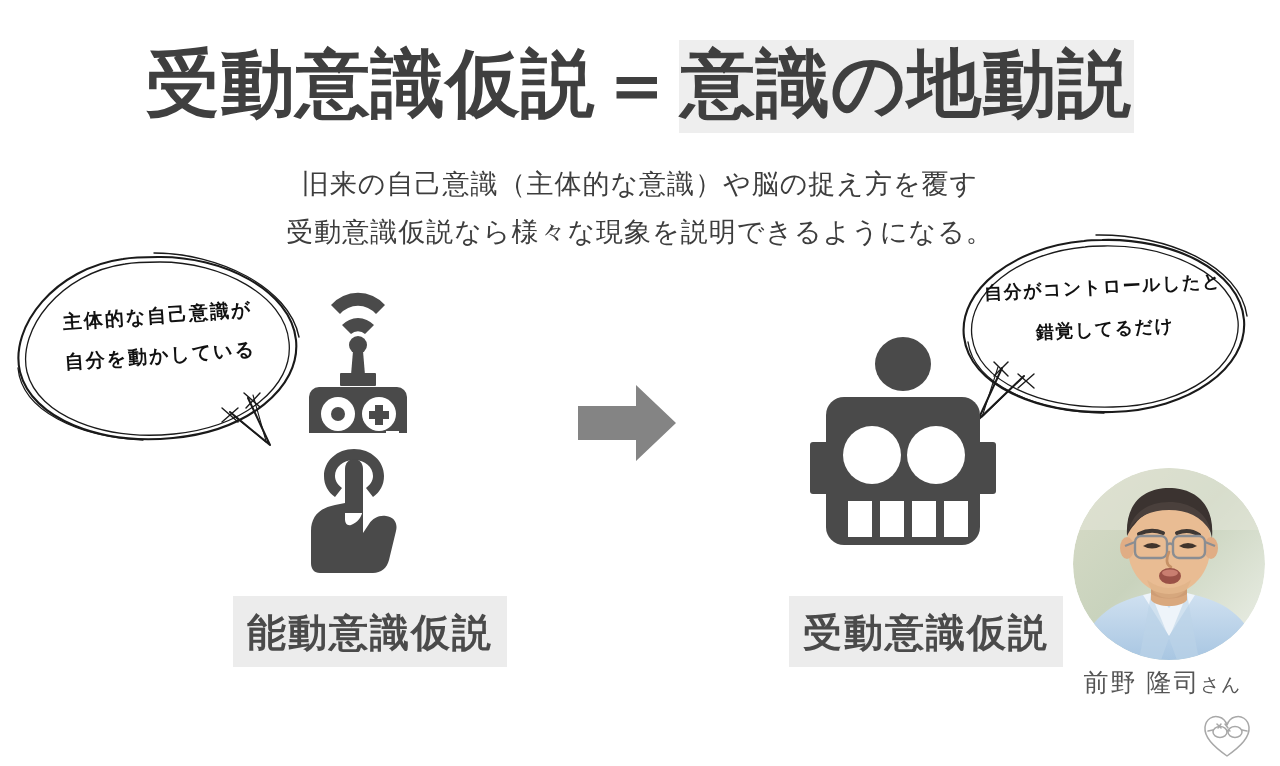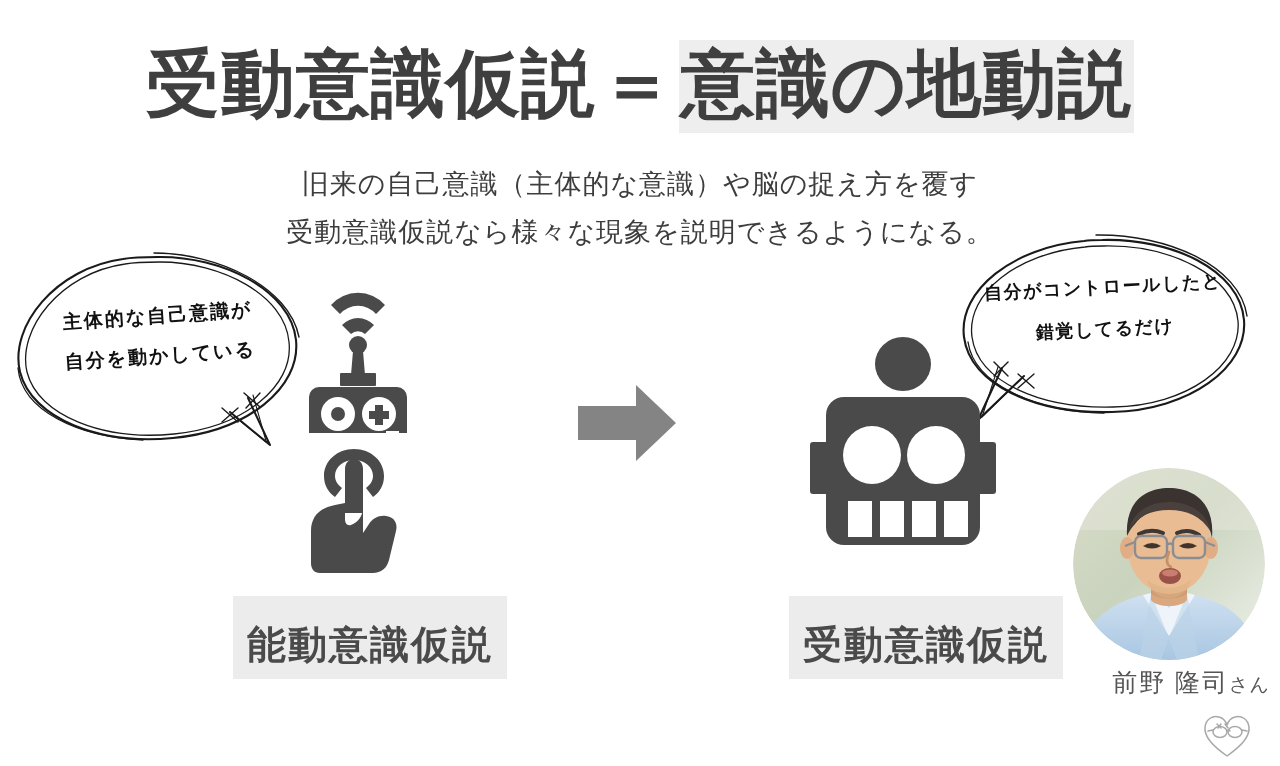--- a/index.html
+++ b/index.html
@@ -99,21 +99,21 @@
 
   
   .hyp-label {
     position: absolute;
     background: #ececec;
     color: #4a4a4a;
     font-size: 39px;
     line-height: 54px;
     font-weight: 700;
     letter-spacing: 2px;
-    padding: 22px 14px 7px 14px;
+    padding: 10px 14px 7px 14px;
     white-space: nowrap;
   }
   #label-active  { left: 233px; top: 596px; }
   #label-passive { left: 789px; top: 596px; }
 
   
   #portrait {
     position: absolute;
     left: 1073px;
     top: 468px;
@@ -121,21 +121,21 @@
     height: 192px;
     border-radius: 50%;
     overflow: hidden;
   }
   #portrait svg { display: block; }
   #person-name {
     position: absolute;
     left: 1055px;
     top: 666px;
     width: 215px;
-    text-align: right;
+    text-align: center;
     font-size: 25px;
     line-height: 32px;
     color: #555555;
     letter-spacing: 2px;
     white-space: nowrap;
   }
   #person-name .suffix { font-size: 19px; letter-spacing: 1px; }
 
   
   #logo-mark { position: absolute; left: 1201px; top: 712px; }

